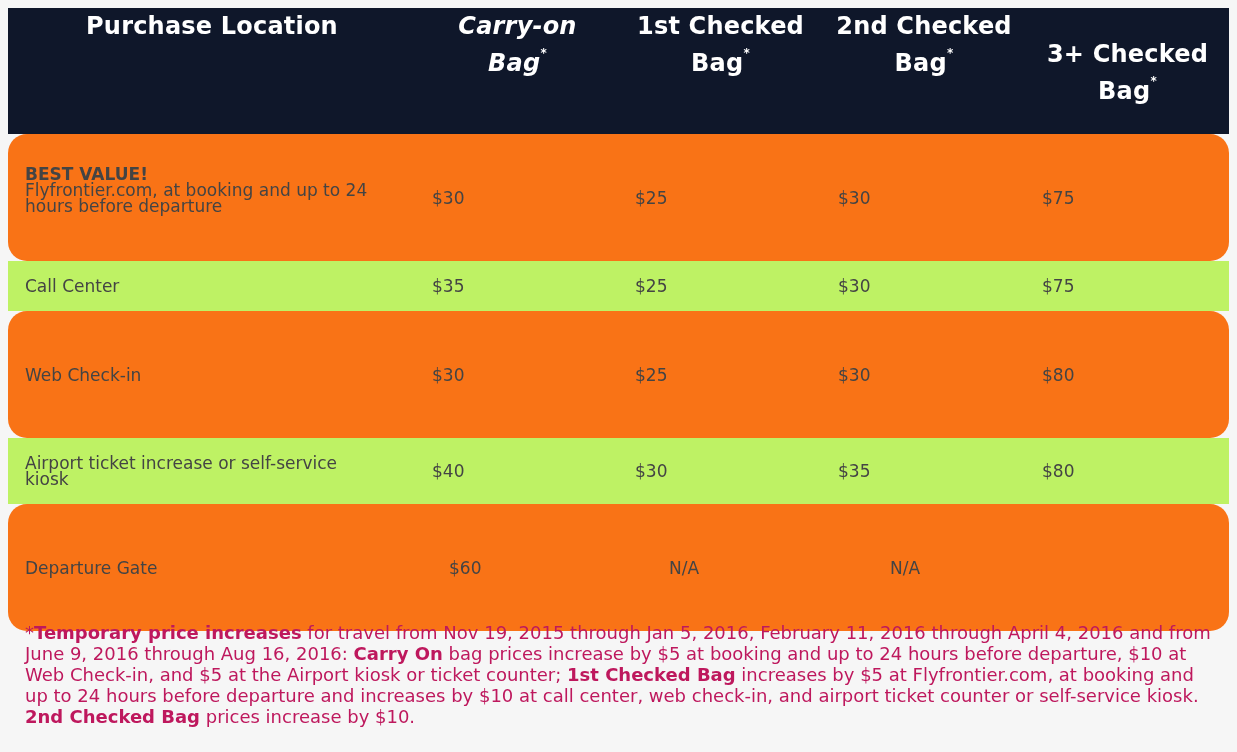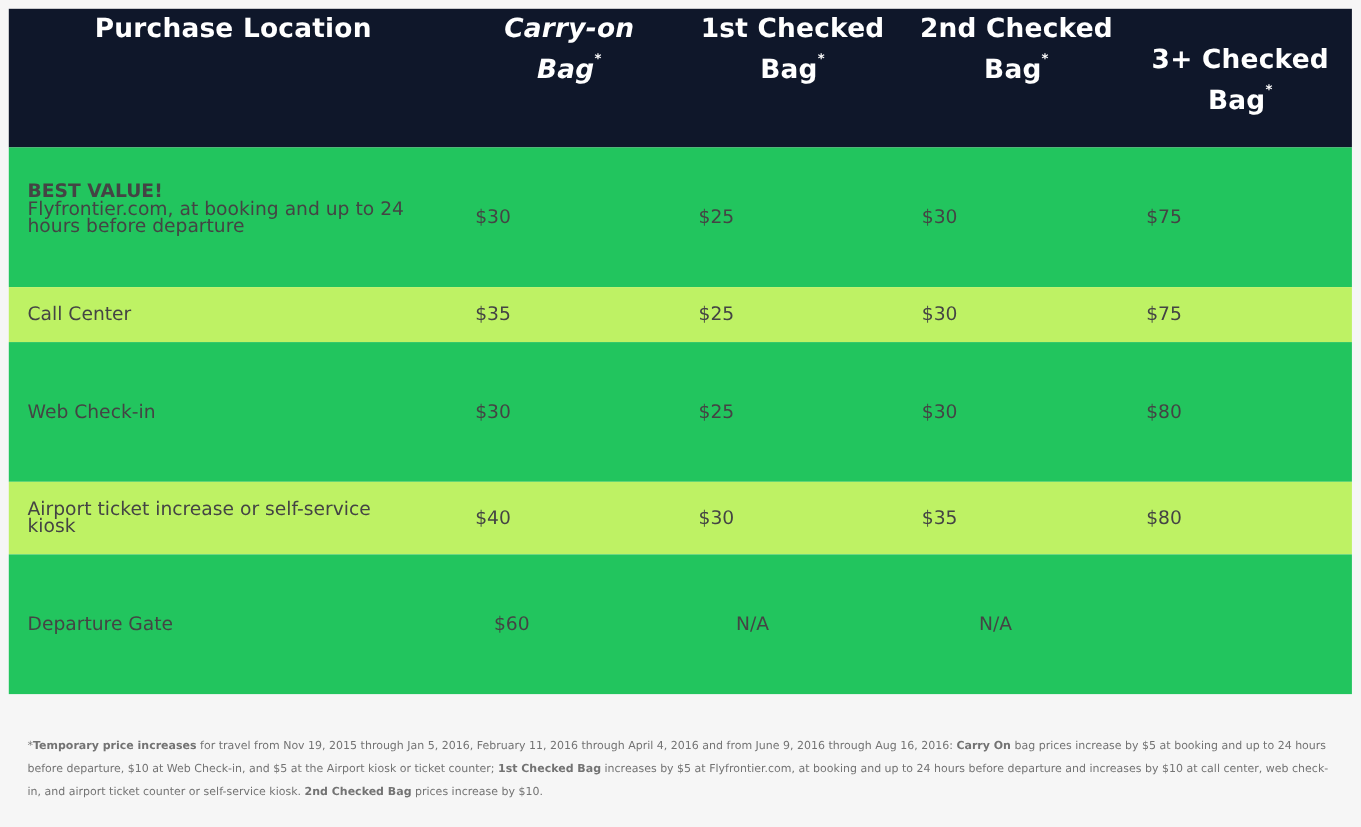--- a/index.html
+++ b/index.html
@@ -21,32 +21,32 @@
     font-weight: bold; font-size: 24px; line-height: 37px;
     text-align: center; letter-spacing: 0.2px;
   }
   .hdr .h sup { font-size: 12px; vertical-align: 14px; line-height: 0; }
   .c0 { width: 408px; padding-left: 0; }
   .c1 { width: 203px; font-style: italic; }
   .c2 { width: 203px; }
   .c3 { width: 204px; }
   .c4 { width: 203px; margin-top: 28px; }
   .row { display: flex; align-items: center; }
-  .row.shade { background: #22c55e; }
+  .row.shade { background: #f97316; border-radius: 19px; }
   .row.light { background: #bef264; }
   .cell { font-size: 17px; color: #444; box-sizing: border-box; }
   .cell.loc { width: 408px; padding-left: 17px; padding-right: 10px; line-height: 16px; }
   .cell.price { width: 203px; padding-left: 16px; }
   .cell.price.c3w { width: 204px; }
   .best { font-weight: bold; display: block; }
   .small { font-size: 13px; line-height: 16px; }
   .big { font-size: 17px; }
   .foot {
-    position: absolute; left: 25px; top: 668px; width: 1190px;
-    font-size: 10px; line-height: 21px; color: #737373;
+    position: absolute; left: 25px; top: 622px; width: 1190px;
+    font-size: 18px; line-height: 21px; color: #be185d;
   }
   .foot b { font-weight: bold; }
 </style>
 </head>
 <body>
 
 <div class="table">
   <div class="hdr">
     <div class="h c0">
       <span>Purchase Location</span>

